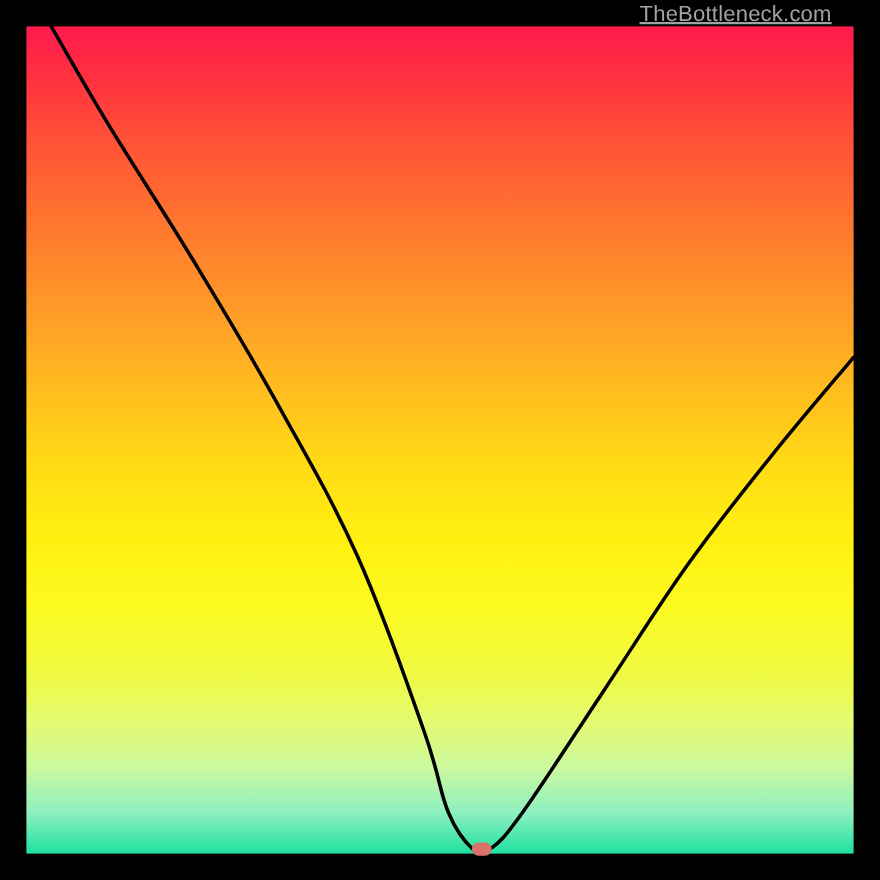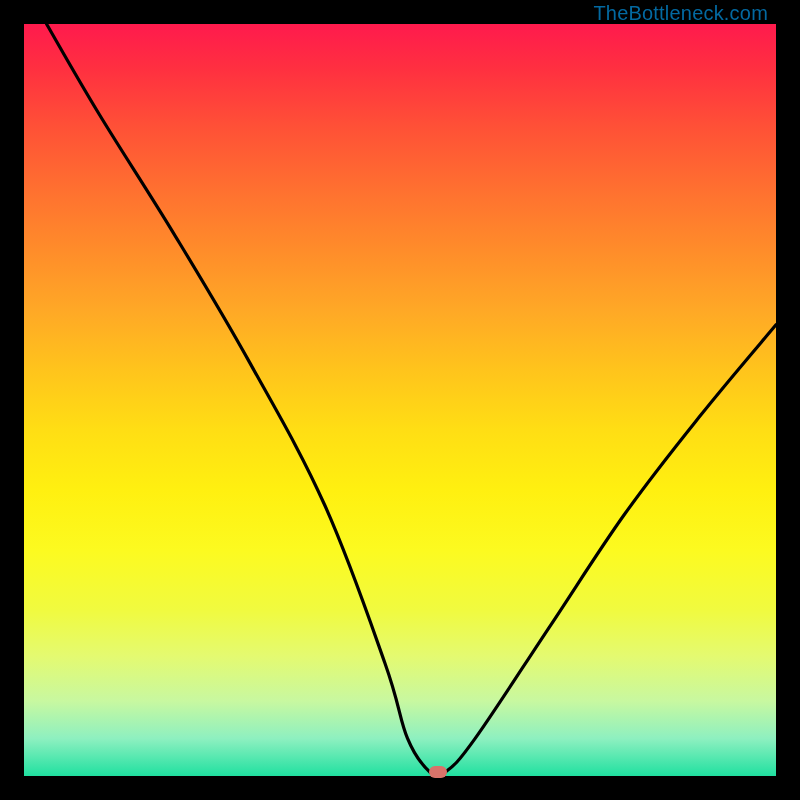--- a/index.html
+++ b/index.html
@@ -37,25 +37,26 @@
       #f0fa40 78%,
       #e4fa70 84%,
       #c8f8a0 90%,
       #8ef0c0 95%,
       #20e0a0 100%
     );
   }
   .attribution {
     position: absolute;
     top: 2px;
-    right: 32px;
+    right: 44px;
     font-size: 20px;
     font-weight: 500;
-    color: #0369a1;
+    color: #a3a3a3;
     letter-spacing: 0.2px;
+    text-decoration: underline;
   }
   svg.curve {
     position: absolute;
     left: 0;
     top: 0;
     width: 752px;
     height: 752px;
     overflow: visible;
   }
   .marker {

